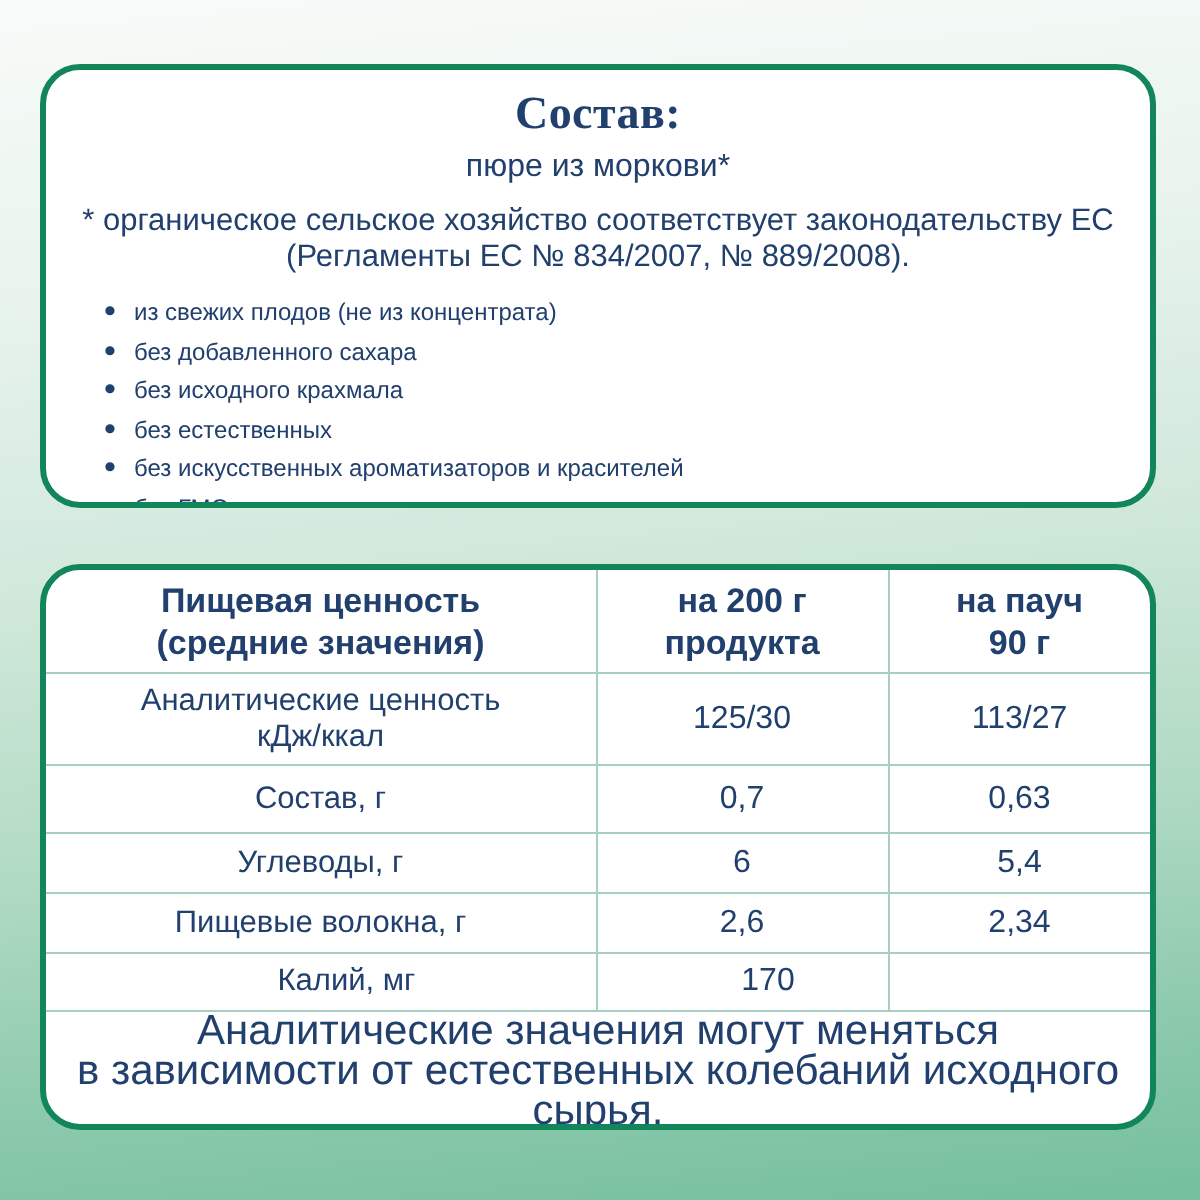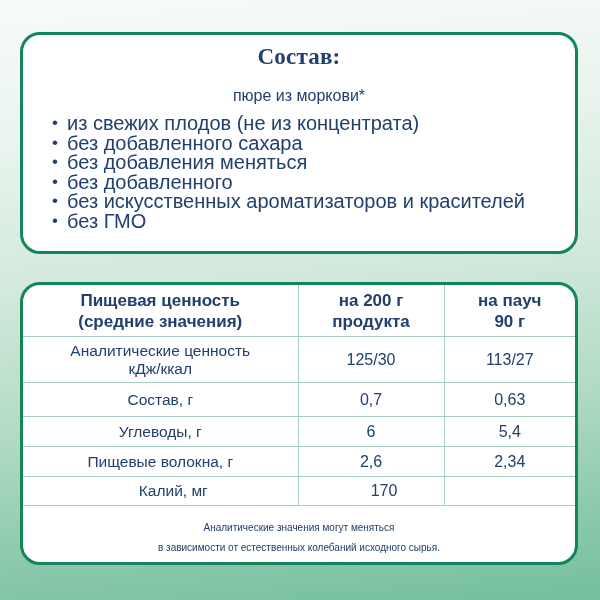--- a/index.html
+++ b/index.html
@@ -18,27 +18,27 @@
     box-sizing: border-box;
     overflow: hidden;
   }
   #composition-panel { top: 32px; height: 222px; }
   #nutrition-panel   { top: 282px; height: 283px; }
 
   .comp-title {
     text-align: center; font-weight: bold; font-size: 23px;
     margin-top: 9px; letter-spacing: 0.2px; font-family: Liberation Serif, serif;
   }
-  .comp-subtitle { text-align: center; font-size: 16px; margin-top: 17px; }
+  .comp-subtitle { text-align: center; font-size: 16px; margin-top: 5px; }
   .comp-footnote {
     text-align: center; font-size: 15.5px; line-height: 18px; margin-top: 9px;
   }
   .bullets {
     margin: 9px 0 0 0; padding: 0 8px 0 44px;
-    list-style: none; font-size: 20px; line-height: 19.5px;
+    list-style: none; font-size: 12px; line-height: 19.5px;
   }
   .bullets li { position: relative; }
   .bullets li::before {
     content: "\2022"; position: absolute; left: -15px; top: -1px;
     font-size: 17px;
   }
 
   table.nutri {
     width: 100%; border-collapse: collapse; table-layout: fixed;
   }
@@ -50,35 +50,39 @@
   .nutri thead th { font-size: 17px; font-weight: bold; line-height: 21px; height: 51px; }
   .nutri td { font-size: 16px; }
   .nutri .lbl { font-size: 15.5px; line-height: 18px; }
   .nutri tr.r-energy td { height: 45px; }
   .nutri tr.r-protein td { height: 33px; }
   .nutri tr.r-carbs td,
   .nutri tr.r-fiber td { height: 29px; margin-top: 40px; }
   .nutri tr.r-potassium td { height: 28px; padding-left: 26px; }
 
   .note {
-    text-align: center; font-size: 10px; line-height: 20px; margin-top: 12px;
+    text-align: center; font-size: 21px; line-height: 20px; 
   }
   .line { display: block; }
 </style>
 </head>
 <body>
 
 <div class="panel" id="composition-panel">
   <div class="comp-title">Состав:</div>
   <div class="comp-subtitle">пюре из моркови*</div>
+  <div class="comp-footnote">
+    <span class="line">* органическое сельское хозяйство соответствует законодательству ЕС</span>
+    <span class="line">(Регламенты ЕС № 834/2007, № 889/2008).</span>
+  </div>
   <ul class="bullets">
     <li>из свежих плодов (не из концентрата)</li>
     <li>без добавленного сахара</li>
-    <li>без добавления меняться</li>
-    <li>без добавленного</li>
+    <li>без исходного крахмала</li>
+    <li>без естественных</li>
     <li>без искусственных ароматизаторов и красителей</li>
     <li>без ГМО</li>
   </ul>
 </div>
 
 <div class="panel" id="nutrition-panel">
   <table class="nutri">
     <colgroup>
       <col style="width:275px">
       <col style="width:146px">

